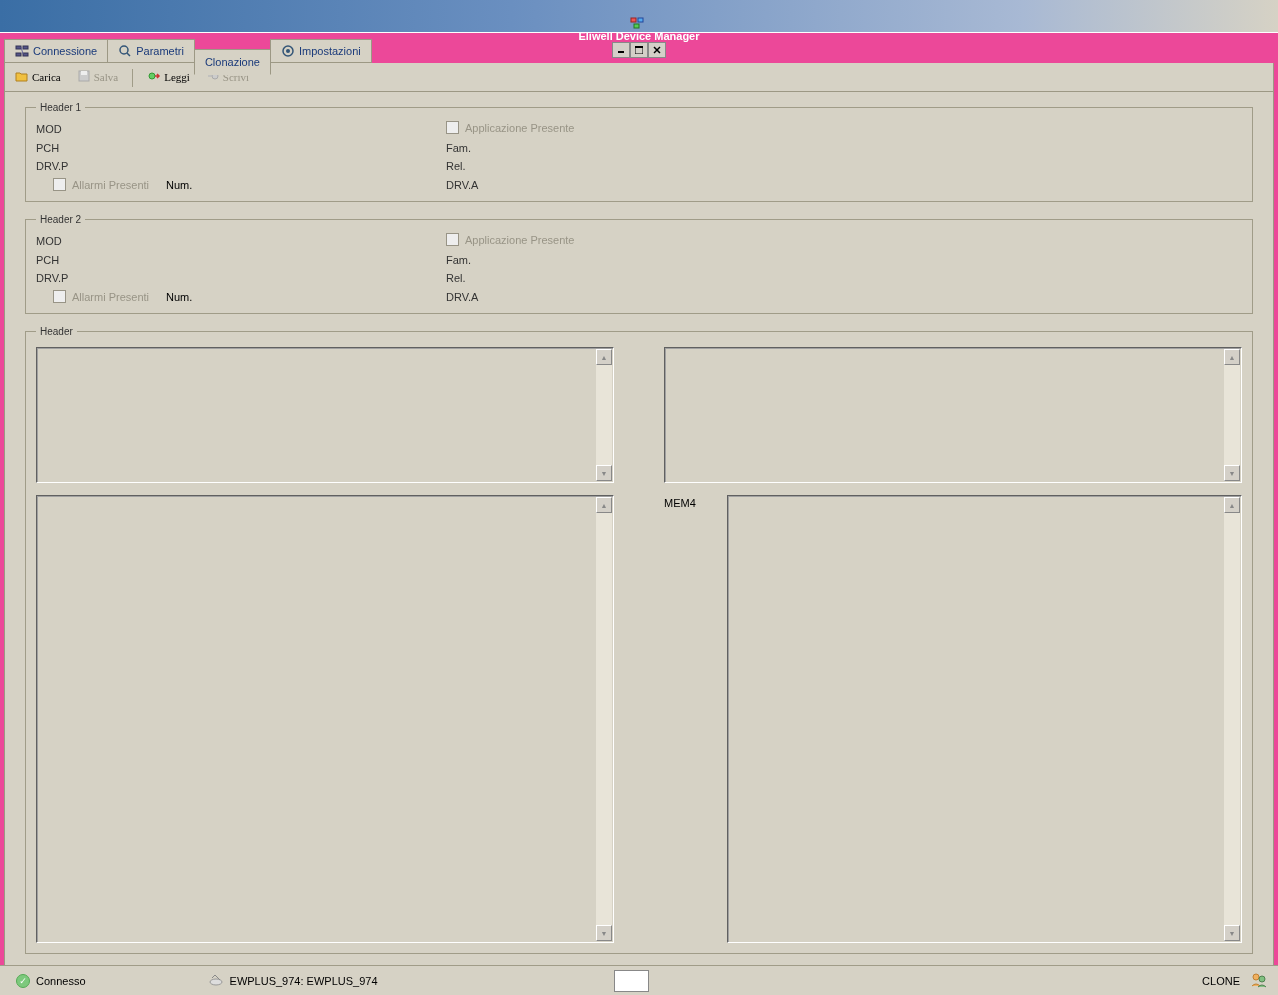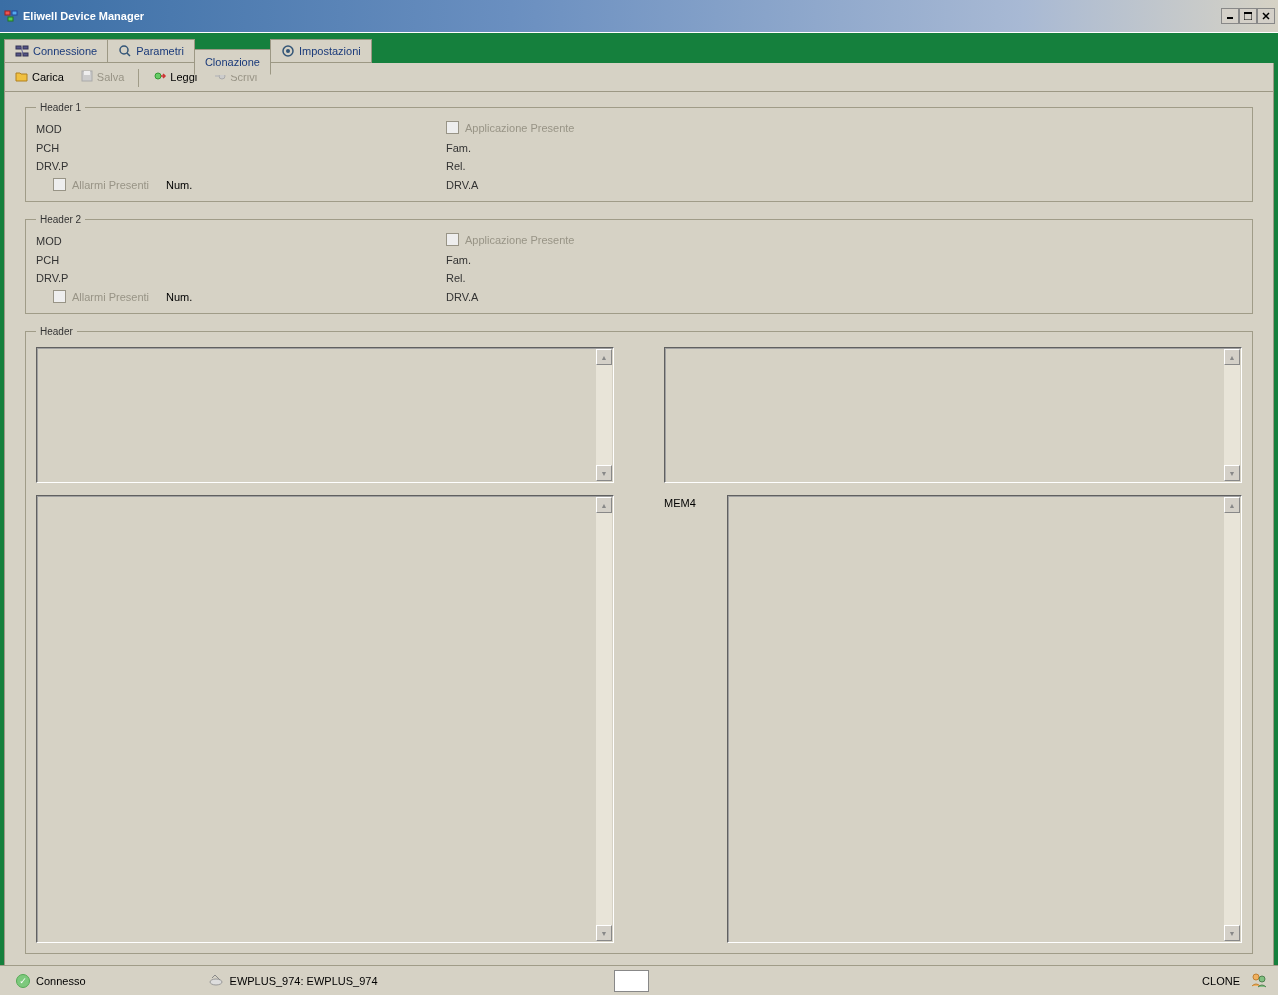--- a/index.html
+++ b/index.html
@@ -12,20 +12,21 @@
   overflow: hidden;
 }
 .titlebar {
   height: 22px;
   background: linear-gradient(to right, #3a6ea5, #6a8fc0 40%, #a8b9d4 80%, #d6d2c5);
   color: white;
   display: flex;
   align-items: center;
   padding: 16px 3px;
   font-weight: bold;
+  flex-direction: column;
 }
 .titlebar-icon {
   width: 16px; height: 16px;
   margin-right: 4px;
   display: inline-flex;
   align-items: center;
   justify-content: center;
 }
 .titlebar-text { flex: 1; font-size: 11px; }
 .titlebar-btns { display: flex; gap: 0; }
@@ -34,21 +35,21 @@
   background: #d4d0c8;
   border: 1px solid #888;
   display: flex;
   align-items: center;
   justify-content: center;
   font-size: 9px;
   color: #000;
   font-family: Arial;
 }
 .app-body {
-  background: #15803d;
+  background: #ec4899;
   padding: 4px;
   height: calc(100% - 22px - 30px);
   border-top: 1px solid #fff;
 }
 .tabs {
   display: flex;
   height: 26px;
   position: relative;
 }
 .tab {
@@ -79,20 +80,21 @@
   display: inline-flex;
 }
 .toolbar {
   border: 1px solid #9c9884;
   border-top: none;
   background: #d6d2c5;
   padding: 4px 6px;
   display: flex;
   gap: 8px;
   align-items: flex-end;
+  font-family: Liberation Serif, serif;
 }
 .toolbar-sep {
   width: 1px;
   height: 18px;
   background: #a09c88;
   margin: 0 2px;
 }
 .tool-btn {
   display: flex;
   align-items: center;

